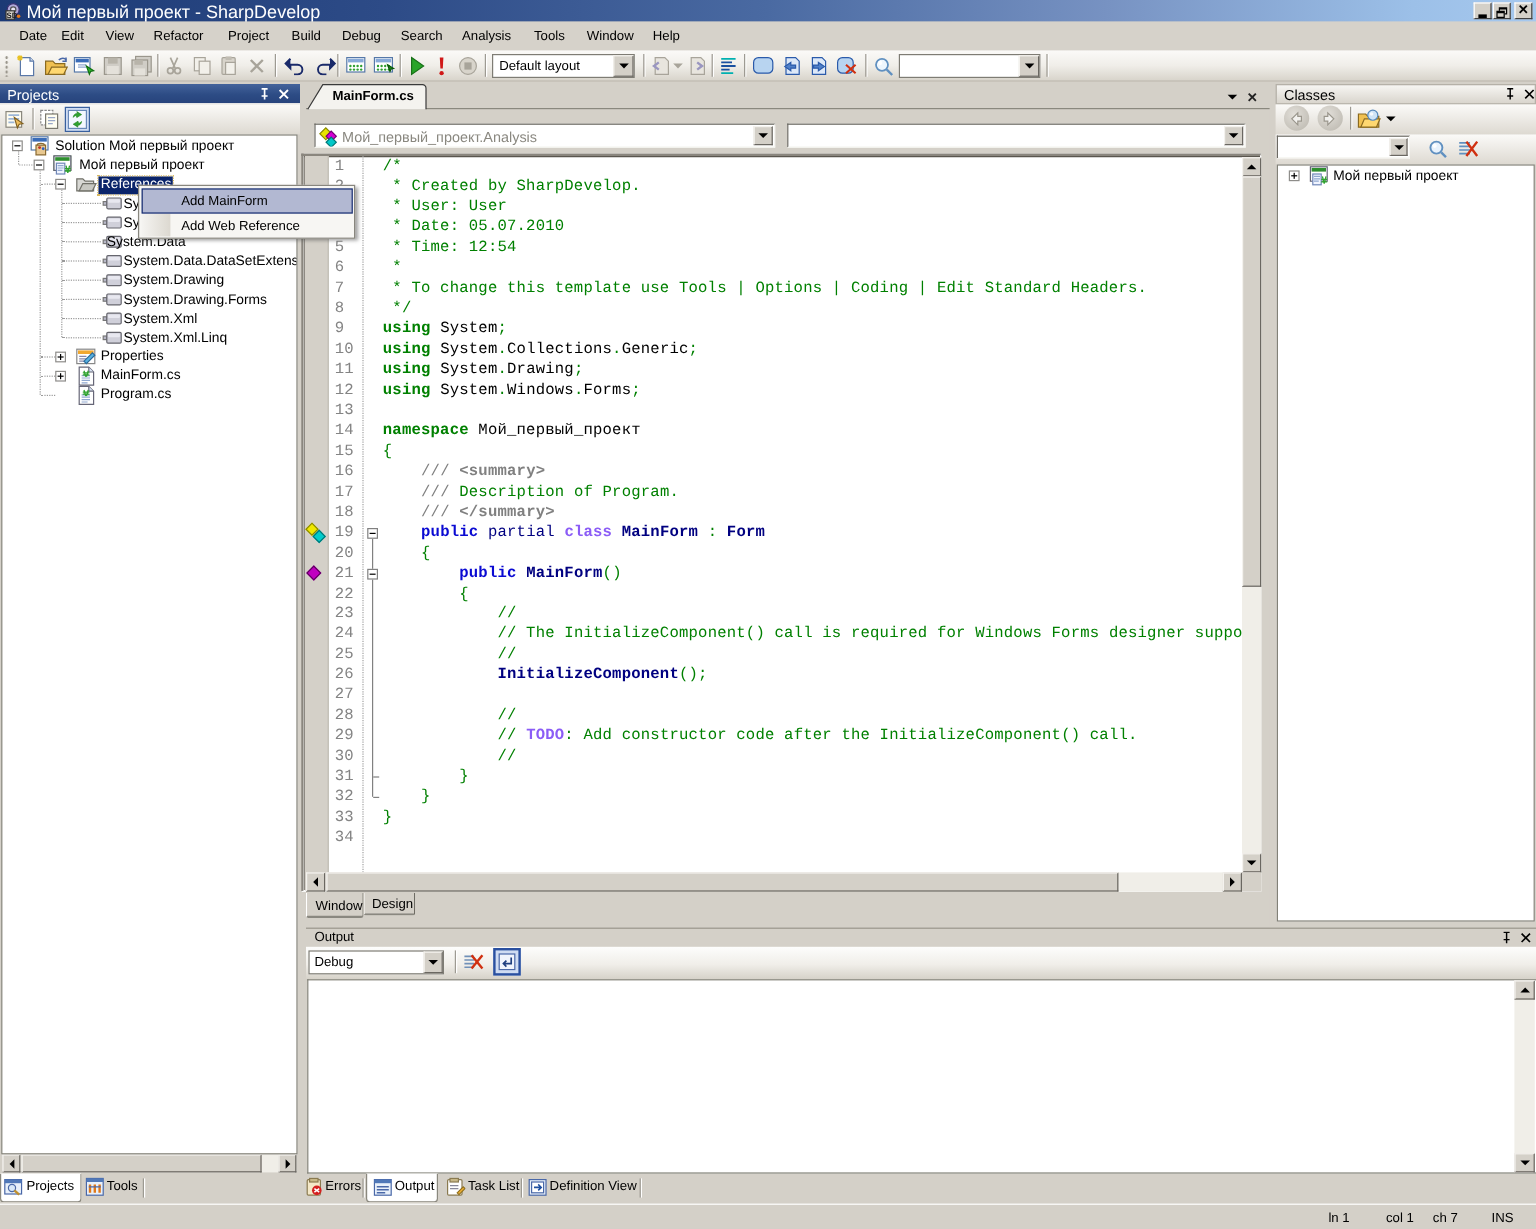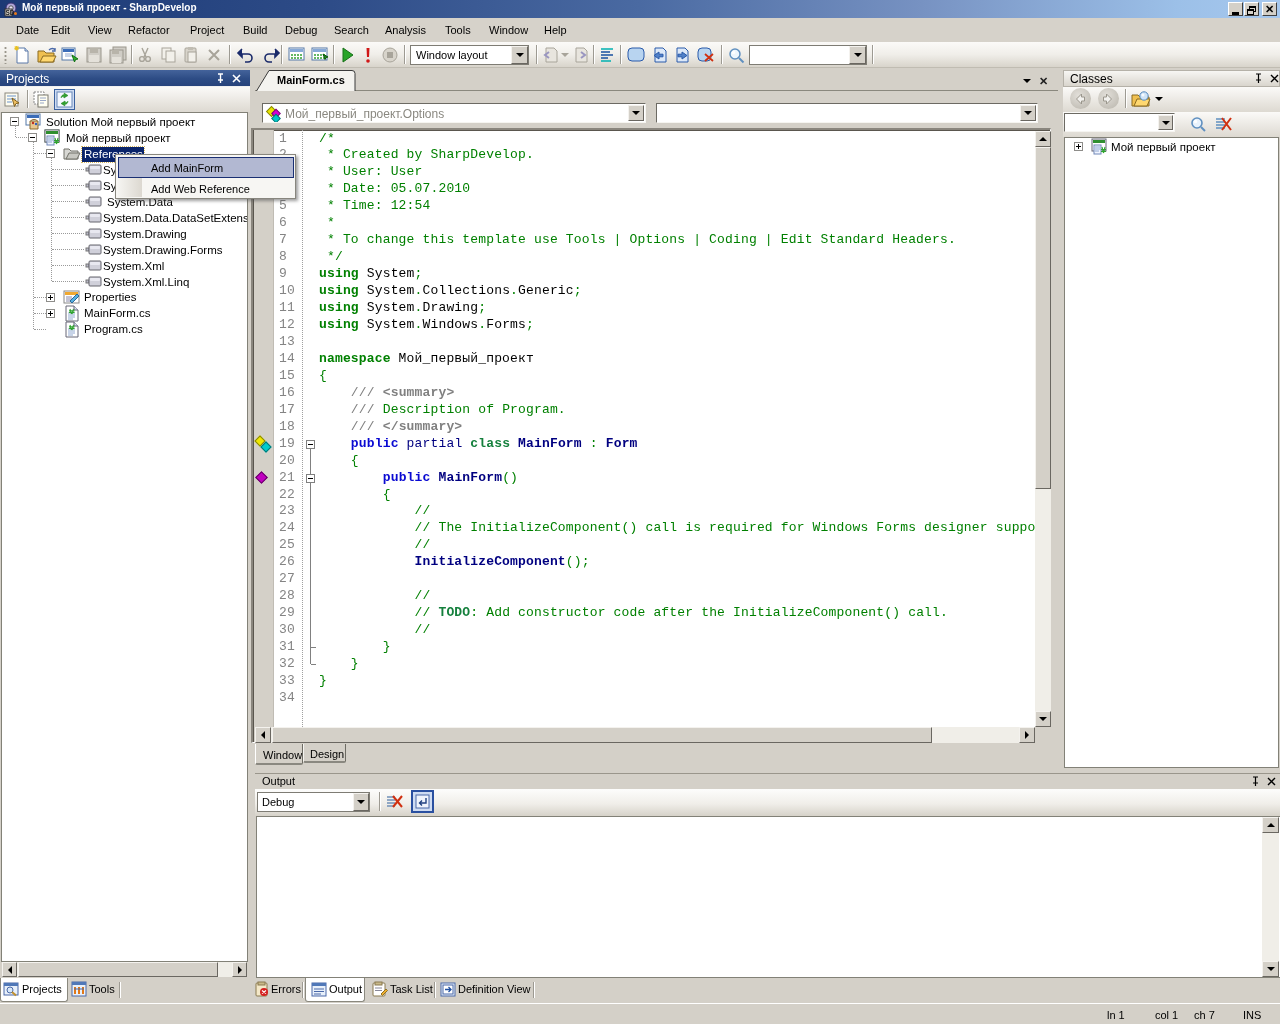--- a/index.html
+++ b/index.html
@@ -17,35 +17,35 @@
 .thumb{background:#d4d0c8;border:1px solid;border-color:#f4f2ee #6a6761 #6a6761 #f4f2ee}
 .dotv{border-left:1px dotted #9a9a9a}
 .doth{border-top:1px dotted #9a9a9a}
 .tbox{width:9px;height:9px;background:#fff;border:1px solid #8e8d8a;position:absolute}
 .tbox:before{content:"";position:absolute;left:1px;top:3px;width:5px;height:1px;background:#000}
 .tbox.plus:after{content:"";position:absolute;left:3px;top:1px;width:1px;height:5px;background:#000}
 .mono{font-family:"Liberation Mono",monospace;font-size:13px;letter-spacing:0.16px}
 .g{color:#008000}
 .dg{color:#808080}
 .bl{color:#0a0ad2}
-.rd{color:#15803d}
+.rd{color:#8b5cf6}
 .nv{color:#000080}
 </style>
 </head>
 <body>
 
 <div class="ab" id="titlebar" style="left:0;top:0;width:1280px;height:18px;background:linear-gradient(90deg,#1c3a75 0%,#2d4b87 25%,#4a6aa2 50%,#7792c2 72%,#9cc0e8 92%,#a6c8ee 100%)">
   <svg class="ab" style="left:3px;top:1px" width="16" height="16" viewBox="0 0 16 16">
       <circle cx="8" cy="7" r="5" fill="#b0a8d8" stroke="#3a3070"></circle>
       <circle cx="8" cy="7" r="2.2" fill="#e8e4f4" stroke="#555"></circle>
       <rect x="2" y="8" width="7" height="7" fill="#d8d4cc" stroke="#333"></rect>
       <text x="2.5" y="14" font-size="6.5" font-weight="bold" fill="#222">SD</text>
       <circle cx="12.5" cy="12.5" r="1.5" fill="#e87818"></circle>
     </svg>
-  <span class="ab" style="left:22px;top:2px;font-size:10px;font-weight:bold;color:#fff">Мой первый проект - SharpDevelop</span>
+  <span class="ab" style="left:22px;top:2px;font-size:15px;font-weight:normal;color:#fff">Мой первый проект - SharpDevelop</span>
   <div class="ab raised" style="left:1228px;top:2px;width:15px;height:14px">
       <div class="ab" style="left:3px;top:9px;width:7px;height:3px;background:#000"></div>
     </div>
   <div class="ab raised" style="left:1244px;top:2px;width:15px;height:14px">
     <div class="ab" style="left:4px;top:3px;width:7px;height:6px;border:1px solid #000;border-top-width:2px"></div>
     <div class="ab" style="left:2px;top:6px;width:7px;height:6px;border:1px solid #000;border-top-width:2px;background:#d4d0c8"></div>
   </div>
   <div class="ab raised" style="left:1262px;top:2px;width:15px;height:14px;font-weight:bold;font-size:11px;text-align:center;line-height:12px">✕</div>
 </div>
 
@@ -172,21 +172,21 @@
       <circle cx="6" cy="15" r="1.8" fill="#d01818"></circle>
       <path d="M4.5 2h3L7 11H5z" fill="#d01818"></path>
     </svg>
   <svg class="ab" style="left:381px;top:4px" width="18" height="18" viewBox="0 0 18 18">
       <circle cx="9" cy="9" r="7" fill="#d8d4cb" stroke="#a8a49a"></circle>
       <rect x="6" y="6" width="6" height="6" fill="#a8a49a"></rect>
     </svg>
   <div class="ab vsep" style="left:404px;top:3px;height:19px"></div>
 
   <div class="ab" style="left:410px;top:3px;width:119px;height:20px;background:#fff;border:1px solid #7e7c74">
-    <span class="ab" style="left:5px;top:3px">Window layout</span>
+    <span class="ab" style="left:5px;top:3px">Default layout</span>
     <div class="ab cbtn" style="right:0;top:0;width:17px;height:18px">
         <div class="tri-d"></div>
       </div>
   </div>
   <div class="ab vsep" style="left:536px;top:3px;height:19px"></div>
 
   <svg class="ab" style="left:541px;top:4px" width="18" height="18" viewBox="0 0 18 18">
       <path d="M5 2h8l3 3v11H5z" fill="#e8e5de" stroke="#a8a49a"></path>
       <path d="M8 12l-4-3 4-3" fill="none" stroke="#9a96c0" stroke-width="2"></path>
     </svg>
@@ -325,21 +325,21 @@
       <rect x="1" y="5" width="3" height="3" fill="#b8b8c8" stroke="#777"></rect>
       <rect x="4" y="2" width="12" height="9" rx="1" fill="#d0d0da" stroke="#66666e"></rect>
       <rect x="5" y="3" width="10" height="3" rx="1" fill="#e8e8f0"></rect>
     </svg>
   <span class="ab" style="left:101px;top:67px">System</span>
   <svg class="ab" style="left:83px;top:82px" width="17" height="13" viewBox="0 0 17 13">
       <rect x="1" y="5" width="3" height="3" fill="#b8b8c8" stroke="#777"></rect>
       <rect x="4" y="2" width="12" height="9" rx="1" fill="#d0d0da" stroke="#66666e"></rect>
       <rect x="5" y="3" width="10" height="3" rx="1" fill="#e8e8f0"></rect>
     </svg>
-  <span class="ab" style="left:105px;top:83px">System.Data</span>
+  <span class="ab" style="left:87px;top:83px">System.Data</span>
   <svg class="ab" style="left:83px;top:98px" width="17" height="13" viewBox="0 0 17 13">
       <rect x="1" y="5" width="3" height="3" fill="#b8b8c8" stroke="#777"></rect>
       <rect x="4" y="2" width="12" height="9" rx="1" fill="#d0d0da" stroke="#66666e"></rect>
       <rect x="5" y="3" width="10" height="3" rx="1" fill="#e8e8f0"></rect>
     </svg>
   <span class="ab" style="left:101px;top:99px">System.Data.DataSetExtensio</span>
   <svg class="ab" style="left:83px;top:114px" width="17" height="13" viewBox="0 0 17 13">
       <rect x="1" y="5" width="3" height="3" fill="#b8b8c8" stroke="#777"></rect>
       <rect x="4" y="2" width="12" height="9" rx="1" fill="#d0d0da" stroke="#66666e"></rect>
       <rect x="5" y="3" width="10" height="3" rx="1" fill="#e8e8f0"></rect>
@@ -431,21 +431,21 @@
 <span class="ab" style="left:277px;top:74px;font-weight:bold">MainForm.cs</span>
 <div class="ab tri-d" style="left:1023px;top:79px"></div>
 <div class="ab" style="left:1039px;top:75px;font-size:11px;font-weight:bold;color:#222">✕</div>
 
 <div class="ab" style="left:262px;top:103px;width:384px;height:20px;background:#fff;border:1px solid;border-color:#6c6a63 #f6f5f1 #f6f5f1 #6c6a63">
   <svg class="ab" style="left:2px;top:1px" width="18" height="17" viewBox="0 0 18 17">
       <rect x="3" y="3" width="7" height="7" transform="rotate(45 6.5 6.5)" fill="#e8e400" stroke="#8a8a00"></rect>
       <rect x="8" y="5.5" width="6" height="6" transform="rotate(45 11 8.5)" fill="#d400d4" stroke="#770077"></rect>
       <rect x="8" y="10.5" width="6" height="6" transform="rotate(45 11 13.5)" fill="#00c8c8" stroke="#007777"></rect>
     </svg>
-  <span class="ab" style="left:22px;top:3px;color:#8a8880;font-size:12px">Мой_первый_проект.Options</span>
+  <span class="ab" style="left:22px;top:3px;color:#8a8880;font-size:12px">Мой_первый_проект.Analysis</span>
   <div class="ab cbtn" style="right:1px;top:1px;width:16px;height:16px">
       <div class="tri-d"></div>
     </div>
 </div>
 <div class="ab" style="left:656px;top:103px;width:382px;height:20px;background:#fff;border:1px solid;border-color:#6c6a63 #f6f5f1 #f6f5f1 #6c6a63">
   <div class="ab cbtn" style="right:1px;top:1px;width:16px;height:16px">
       <div class="tri-d"></div>
     </div>
 </div>
 

